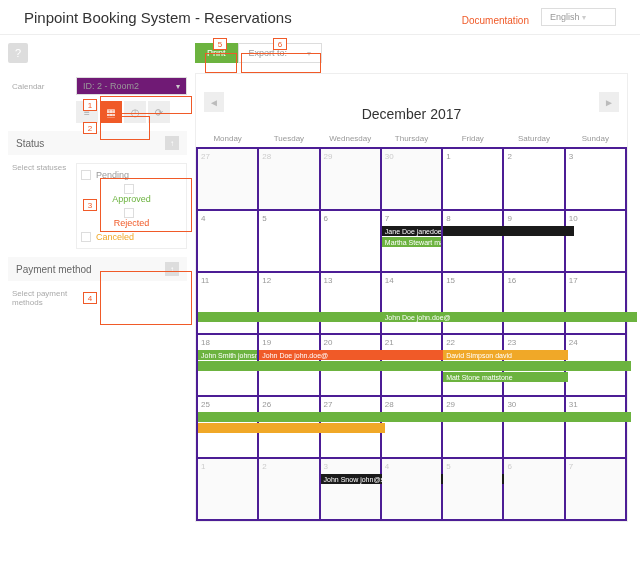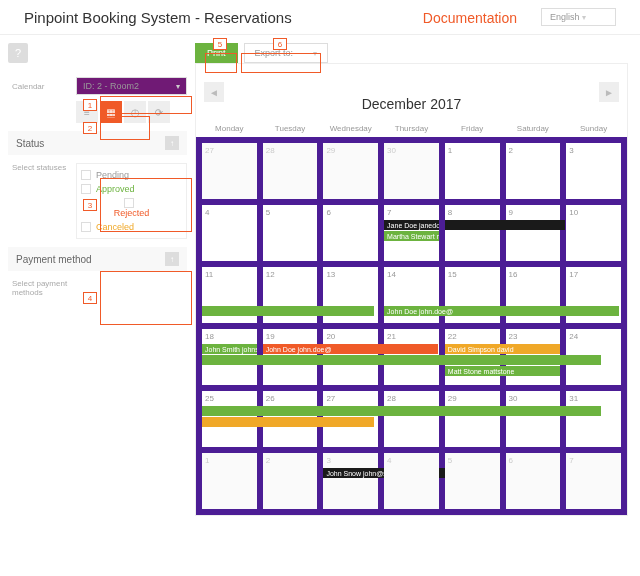--- a/index.html
+++ b/index.html
@@ -1,52 +1,52 @@
 <!DOCTYPE html>
 <html><head>
 <meta charset="utf-8">
 <style>
 * { box-sizing: border-box; margin: 0; padding: 0; }
 body { font-family: Arial, sans-serif; font-size: 10px; background: #fff; width: 640px; height: 576px; position: relative; color: #666; }
 .header { display: flex; align-items: flex-end; padding: 8px 24px; border-bottom: 1px solid #eee; }
 .header h1 { font-size: 15px; font-weight: 300; color: #333; flex: 1; }
-.doc-link { color: #f05a28; font-size: 14px; margin-right: 24px; cursor: pointer; }
+.doc-link { color: #f05a28; font-size: 10px; margin-right: 12px; cursor: pointer; }
 .lang-select { border: 1px solid #ddd; padding: 3px 8px; font-size: 9px; color: #999; width: 75px; background: #fff; }
 .main { display: flex; }
 .sidebar { width: 195px; padding: 8px; }
 .content { flex: 1; padding: 8px 12px 8px 0; }
 .help-btn { width: 20px; height: 20px; background: #ddd; display: inline-flex; align-items: center; justify-content: center; color: #fff; font-size: 11px; border-radius: 2px; cursor: pointer; }
-.toolbar { display: flex; gap: 6px; }
+.toolbar { display: flex; margin-bottom: 10px; }
 .print-btn { background: #6cb33f; color: #fff; padding: 4px 12px; font-size: 9px; cursor: pointer; border: none; }
 .export-btn { background: #fff; border: 1px solid #ddd; color: #999; padding: 4px 10px; font-size: 9px; cursor: pointer; display: flex; align-items: center; gap: 20px; }
 .section-header { background: #f8f8f8; padding: 5px 8px; display: flex; align-items: center; justify-content: space-between; font-size: 10px; color: #666; margin: 8px 0; }
 .section-header .toggle { width: 14px; height: 14px; background: #ddd; color: #fff; display: flex; align-items: center; justify-content: center; font-size: 8px; }
 .field-row { display: flex; align-items: center; margin-bottom: 6px; }
 .field-label { width: 68px; font-size: 8px; color: #aaa; padding-left: 4px; }
 .field-control { flex: 1; }
 .select { border: 1px solid #ddd; padding: 3px 6px; font-size: 9px; color: #999; background: #701a75; width: 100%; display: flex; justify-content: space-between; align-items: center; }
 .view-btns { display: flex; gap: 2px; }
 .view-btn { width: 22px; height: 22px; background: #eee; display: flex; align-items: center; justify-content: center; color: #aaa; font-size: 10px; cursor: pointer; }
 .view-btn.active { background: #f05a28; color: #fff; }
 .status-list { border: 1px solid #eee; padding: 4px; }
 .status-item { display: flex; align-items: center; padding: 2px 0; font-size: 9px; }
 .status-item .cb { width: 10px; height: 10px; border: 1px solid #ddd; margin-right: 5px; }
 .status-pending { color: #999; }
-.status-approved { color: #6cb33f; }
+.status-approved { color: #6cb33f; flex-direction: column; }
 .status-rejected { color: #f05a28; flex-direction: column; }
 .status-canceled { color: #f0a828; }
 .callout { position: absolute; border: 1px solid #f05a28; pointer-events: none; }
 .callout-num { position: absolute; width: 14px; height: 12px; border: 1px solid #f05a28; background: #fff; color: #f05a28; font-size: 8px; display: flex; align-items: center; justify-content: center; }
 .calendar { border: 1px solid #eee; background: #fff; }
 .cal-header { display: flex; align-items: center; justify-content: space-between; padding: 8px; }
 .cal-title { font-size: 14px; color: #333; font-weight: 300; margin-top: 24px; }
 .nav-btn { width: 20px; height: 20px; background: #eee; display: flex; align-items: center; justify-content: center; color: #bbb; font-size: 10px; cursor: pointer; }
 .cal-grid { width: 100%; border-collapse: collapse; }
 .cal-grid th { font-size: 8px; color: #999; font-weight: normal; padding: 4px; text-align: center; border-bottom: 1px solid #eee; }
-.cal-grid td { border: 6px solid #4c1d95; height: 62px; vertical-align: top; padding: 3px; font-size: 8px; color: #999; position: relative; width: 14.28%; }
+.cal-grid td { border: 2px solid #4c1d95; height: 62px; vertical-align: top; padding: 3px; font-size: 8px; color: #999; position: relative; width: 14.28%; }
 .cal-grid td.other { background: #fafafa; color: #ccc; }
 .event { font-size: 7px; color: #fff; padding: 1px 3px; margin-top: 1px; white-space: nowrap; overflow: hidden; position: absolute; left: 0; right: 0; height: 10px; line-height: 10px; }
 .ev-black { background: #1a1a1a; }
 .ev-green { background: #6cb33f; }
 .ev-red { background: #f05a28; }
 .ev-orange { background: #f0a828; }
 .chev { font-size: 8px; color: #ccc; }
 </style>
 </head>
 <body>

